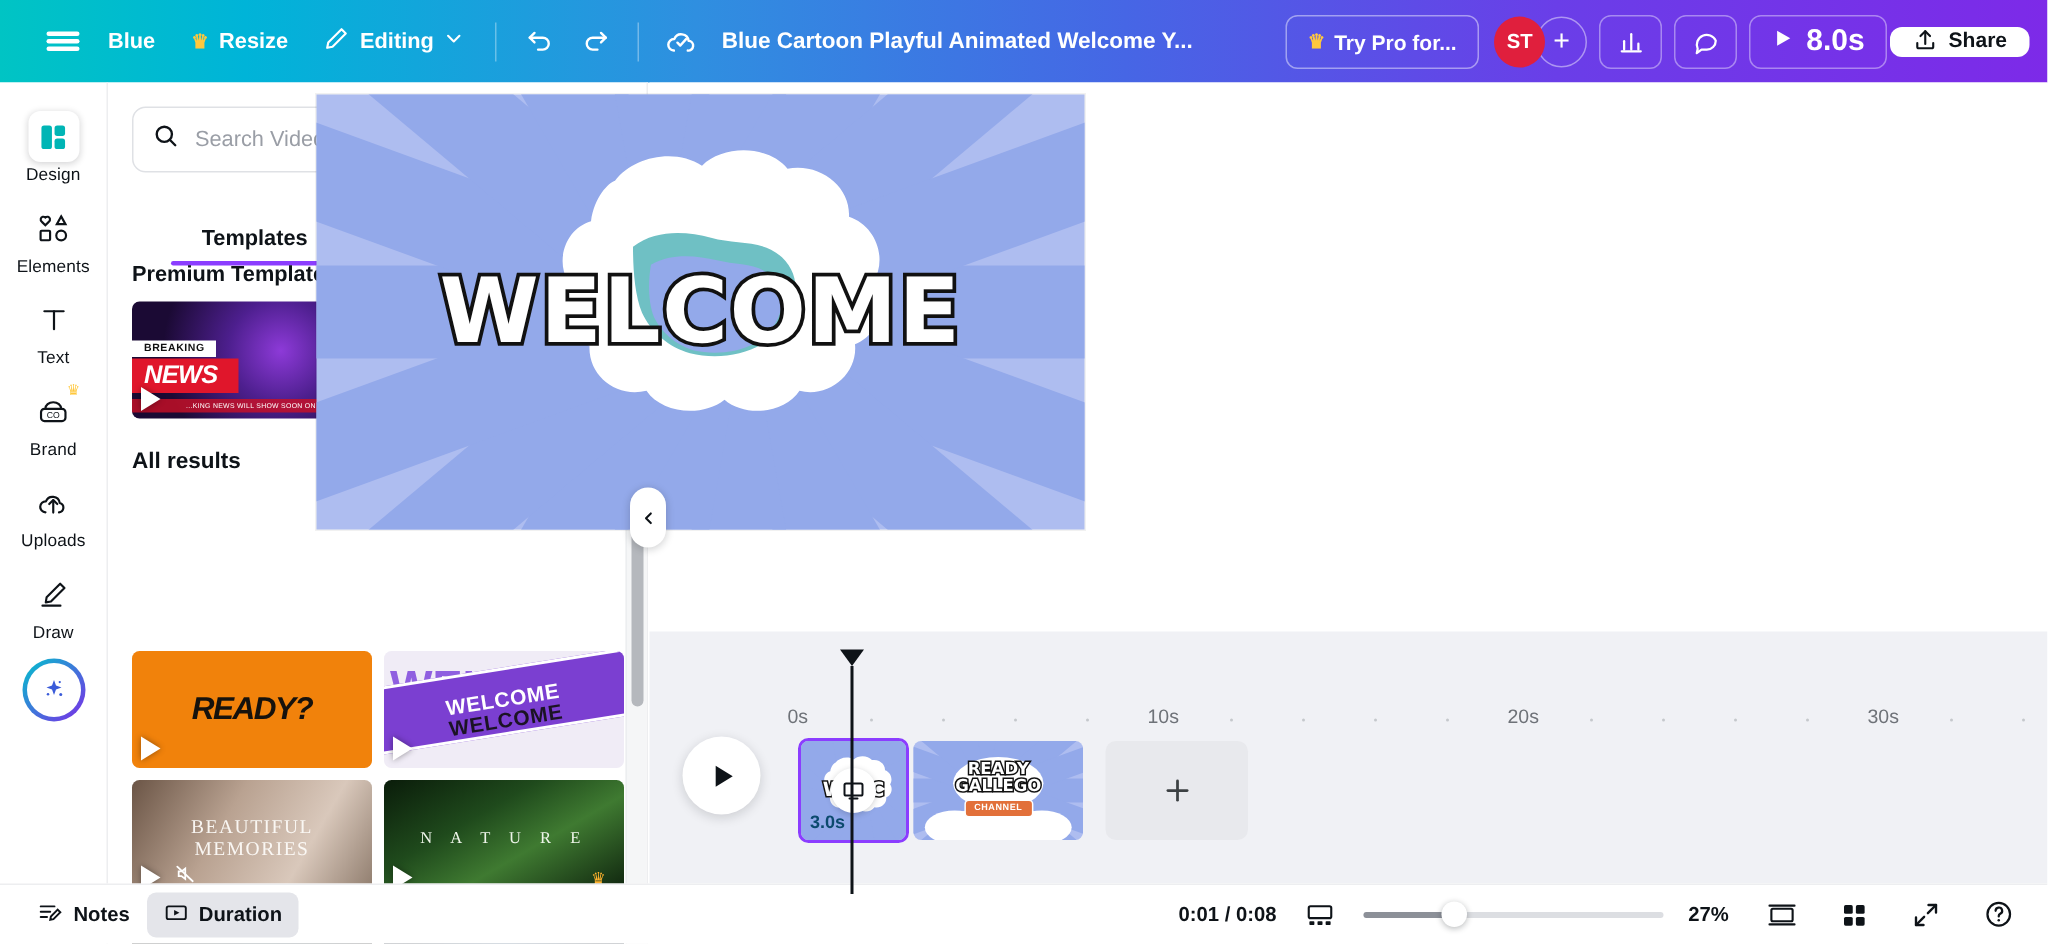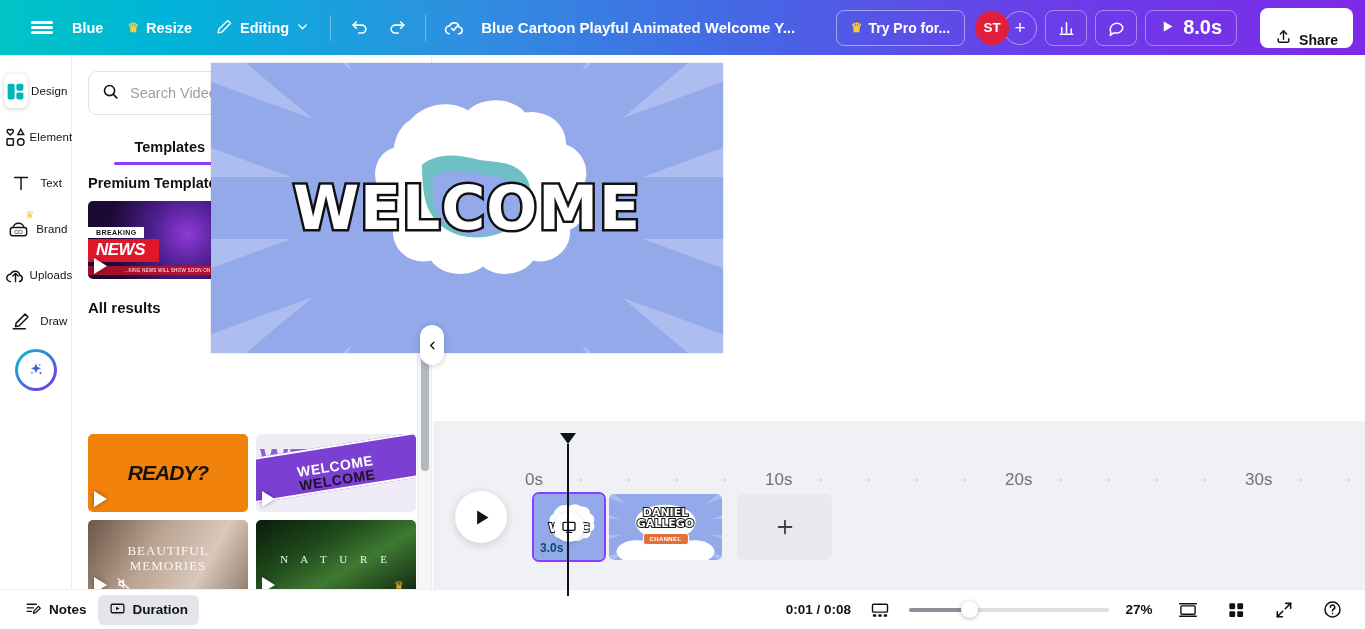--- a/index.html
+++ b/index.html
@@ -53,33 +53,33 @@
   .sq-btn {
     width:42px; height:36px; border:1px solid rgba(255,255,255,.4); border-radius:8px;
     display:flex; align-items:center; justify-content:center; margin-left:8px; cursor:pointer;
   }
   .play-pill {
     display:flex; align-items:center; gap:8px; height:36px; padding:0 14px;
     border:1px solid rgba(255,255,255,.4); border-radius:8px; margin-left:8px;
     color:#fff; font-size:20px; font-weight:700; cursor:pointer;
   }
   .share-btn {
-    display:flex; align-items:flex-end; gap:7px; height:40px; padding:0 15px;
-    background:#fff; color:#0e1318; border-radius:8px; margin-left:23px;
+    display:flex; align-items:flex-start; gap:7px; height:20px; padding:0 15px;
+    background:#fff; color:#0e1318; border-radius:8px; margin-left:2px;
     font-size:14px; font-weight:700; cursor:pointer;
   }
 
   
   .rail {
     position:absolute; top:55px; left:0; width:72px; height:574px;
     background:#fff; border-right:1px solid #edeef0;
     display:flex; flex-direction:column; align-items:center; padding-top:14px;
   }
   .rail-item {
-    width:64px; display:flex; flex-direction:row; align-items:center; gap:3px;
+    width:64px; display:flex; flex-direction:column; align-items:center; gap:3px;
     padding:5px 0 7px; cursor:pointer; position:relative;
   }
   .rail-ico {
     width:34px; height:34px; border-radius:8px;
     display:flex; align-items:center; justify-content:center; position:relative;
   }
   .rail-ico.active { background:#fff; box-shadow:0 1px 5px rgba(14,19,24,.18); }
   .rail-label { font-size:11.5px; color:#0e1318; font-weight:500; letter-spacing:.1px; }
   .rail-label.faded { color:#c9ccd1; }
   .rail-crown { position:absolute; top:-3px; right:-1px; font-size:10px; }
@@ -104,21 +104,21 @@
     border:1px solid #dfe1e5; border-radius:9px; padding:0 12px; cursor:text;
   }
   .search-input {
     flex:1; border:none; outline:none; font-size:14.5px; color:#0e1318;
     font-family:"Liberation Sans", sans-serif; background:transparent;
   }
   .search-input::placeholder { color:#9a9ea6; }
   .tabs { display:flex; margin-top:18px; padding:0 16px; gap:0; }
   .tab {
     flex:1; text-align:center; font-size:14.5px; font-weight:700; padding:6px 0 10px;
-    color:#0e1318; cursor:pointer; position:relative;
+    color:#0e1318; cursor:pointer; position:relative;margin-top:12px;
   }
   .tab.inactive { font-weight:500; color:#45494f; }
   .tab.active::after {
     content:''; position:absolute; left:16%; right:16%; bottom:0; height:3px;
     background:#8b3dff; border-radius:3px;
   }
   .panel-scroll { position:absolute; top:120px; left:0; width:360px; height:509px; overflow:hidden; }
   .sec-head {
     display:flex; align-items:center; padding:0 16px; margin-top:22px; gap:7px;
   }
@@ -214,21 +214,21 @@
   .cloud { position:absolute; left:50%; top:50%; transform:translate(-50%,-50%); width:330px; height:235px; }
   .welcome-text {
     position:absolute; left:0; right:0; top:50%; transform:translateY(-50%);
     text-align:center; font-size:60px; font-weight:800; color:#fff;
     font-family:"DejaVu Sans", sans-serif; letter-spacing:1px;
     -webkit-text-stroke:5px #111; paint-order:stroke fill;
   }
 
   
   .ruler { position:absolute; left:433px; top:470px; width:932px; height:28px; }
-  .ruler .lbl { position:absolute; top:0; font-size:17px; color:#6e7278; }
+  .ruler .lbl { position:absolute; top:0; font-size:13px; color:#6e7278; }
   .ruler .dot { position:absolute; top:9px; width:2px; height:2px; border-radius:50%; background:#c5c8cc; }
   .playhead-head {
     position:absolute; left:560px; top:433px; width:0;height:0;
     border-left:8px solid transparent; border-right:8px solid transparent; border-top:11px solid #0e1318;
     z-index:5;
   }
   .playhead-line { position:absolute; left:567px; top:444px; width:1.6px; height:152px; background:#0e1318; z-index:5; }
   .play-circle {
     position:absolute; left:455px; top:491px; width:52px; height:52px; border-radius:50%;
     background:#fff; box-shadow:0 2px 8px rgba(14,19,24,.16);
@@ -719,21 +719,21 @@
         <div class="ray" style="background: rgb(147, 169, 234); height: 16px; margin-top: -8px; transform: rotate(320deg);"></div>
         <div class="ray" style="background: rgb(147, 169, 234); height: 16px; margin-top: -8px; transform: rotate(340deg);"></div>
       </div>
     <svg viewBox="0 0 330 235" width="113" height="66" style="position:absolute;left:0;top:0" preserveAspectRatio="none">
       <ellipse cx="165" cy="210" rx="125" ry="52" fill="#fff"></ellipse>
       <ellipse cx="80" cy="205" rx="58" ry="40" fill="#fff"></ellipse>
       <ellipse cx="250" cy="205" rx="58" ry="40" fill="#fff"></ellipse>
       <ellipse cx="165" cy="100" rx="88" ry="62" fill="#fff"></ellipse>
     </svg>
     <div class="clip2-text">
-      <div>DANIEL</div>
+      <div>READY</div>
       <div>GALLEGO</div>
     </div>
     <div class="clip2-badge">CHANNEL</div>
   </div>
 
   <div class="add-page">
     <svg width="22" height="22" viewBox="0 0 24 24" fill="none" stroke="#3c4043" stroke-width="2" stroke-linecap="round">
         <line x1="12" y1="5" x2="12" y2="19"></line>
         <line x1="5" y1="12" x2="19" y2="12"></line>
       </svg>

